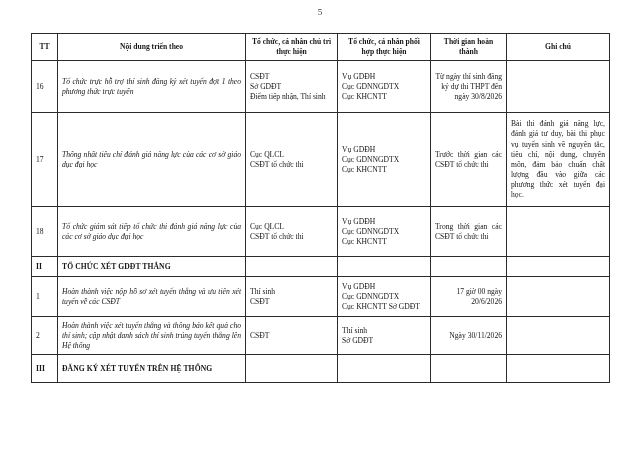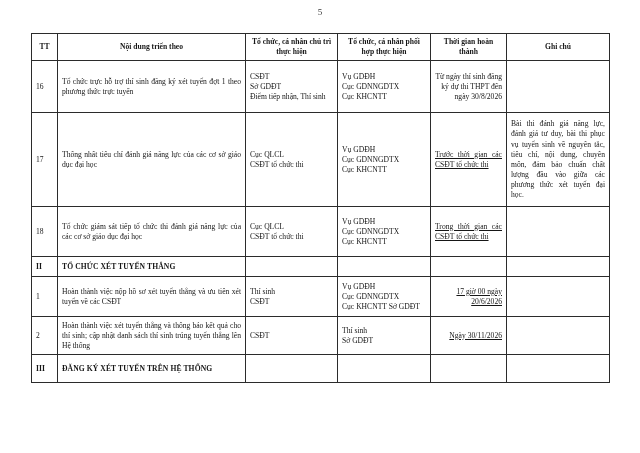--- a/index.html
+++ b/index.html
@@ -72,41 +72,42 @@
   .cell-tt {
     text-align: left;
     font-size: 7.8px;
     vertical-align: middle;
   }
   .cell-body {
     text-align: justify;
     text-justify: inter-word;
     vertical-align: top;
     padding-top: 5px;
+    font-style: italic;
   }
   .cell-body.mid { vertical-align: middle; }
   .cell-org {
     text-align: left;
     vertical-align: top;
     padding-top: 5px;
     text-align: justify;
     text-justify: inter-word;
   }
   .cell-org.mid { vertical-align: middle; }
   .cell-time {
     text-align: right;
     vertical-align: top;
     padding-top: 5px;
     line-height: 1.35;
   }
   .cell-time.just {
     text-align: justify;
     text-justify: inter-word;
   }
-  .cell-time.mid { vertical-align: middle; text-decoration: underline; }
+  .cell-time.mid { vertical-align: middle; }
   .cell-note {
     text-align: justify;
     text-justify: inter-word;
     vertical-align: top;
     padding-top: 4px;
     line-height: 1.38;
   }
   .cell-empty { }
   .section-row td {
     font-weight: bold;
@@ -191,21 +192,21 @@
 CSĐT tổ chức thi</td>
           <td class="cell-org stack mid">Vụ GDĐH
 Cục GDNNGDTX
 Cục KHCNTT</td>
           <td class="cell-time just mid">Trong thời gian các CSĐT tổ chức thi</td>
           <td class="cell-note cell-empty"></td>
         </tr>
 
         <tr class="section-row" style="height:20px;">
           <td class="section-label">II</td>
-          <td class="section-title">TỔ CHỨC XÉT TUYỂN THẲNG</td>
+          <td class="section-title">TỔ CHỨC XÉT GDĐT THẲNG</td>
           <td class="cell-empty"></td>
           <td class="cell-empty"></td>
           <td class="cell-empty"></td>
           <td class="cell-empty"></td>
         </tr>
 
         <tr style="height:40px;">
           <td class="cell-tt">1</td>
           <td class="cell-body mid">Hoàn thành việc nộp hồ sơ xét tuyển thẳng và ưu tiên xét tuyển về các CSĐT</td>
           <td class="cell-org stack mid">Thí sinh

